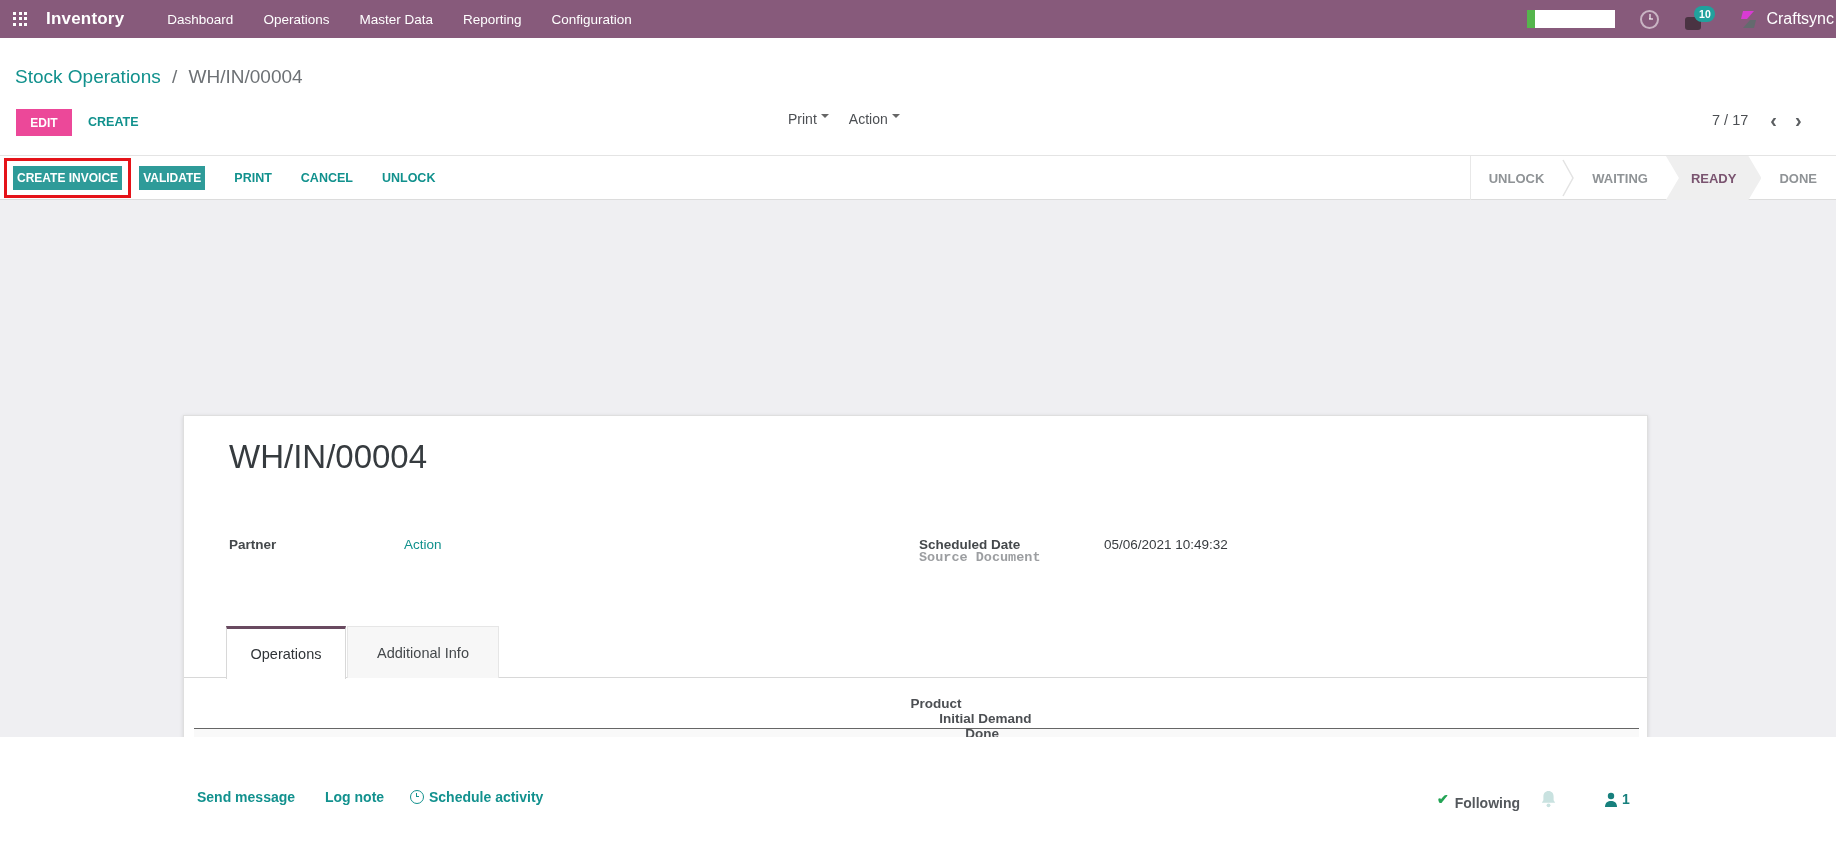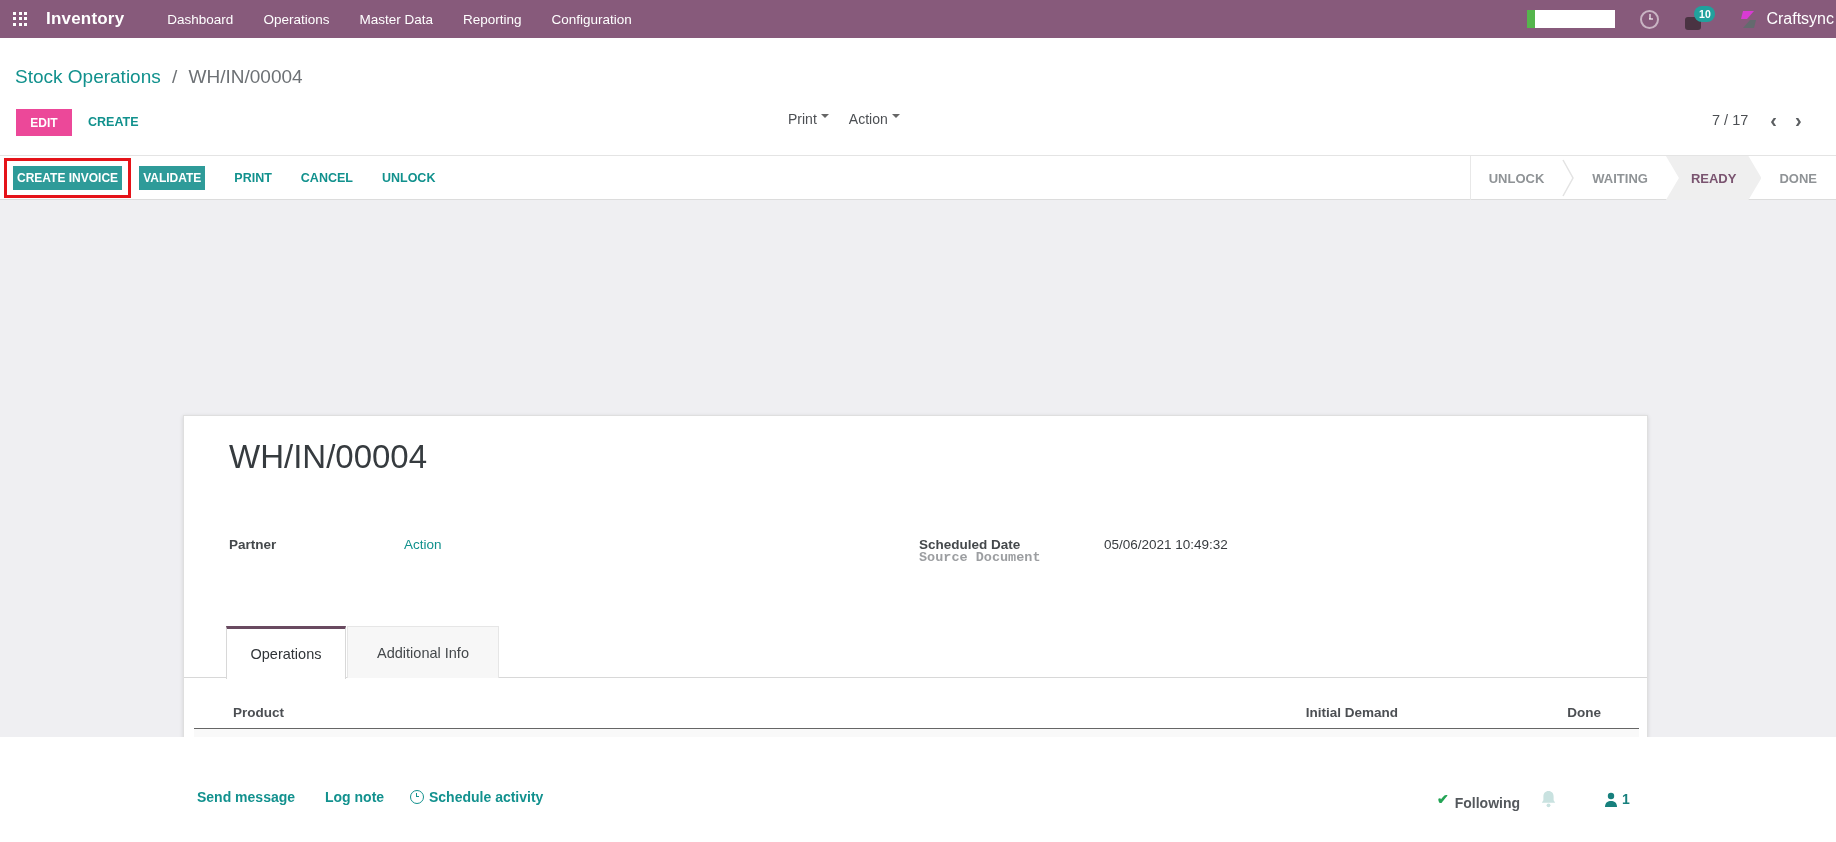--- a/index.html
+++ b/index.html
@@ -96,21 +96,21 @@
          justify-content:center; font-size:14.5px; cursor:pointer; }
   .tab.active { left:42px; width:120px; background:#fff; border:1px solid #d8d8d8;
                 border-top:3px solid #694a60; border-bottom:none; height:53px;
                 color:#303438; z-index:2; }
   .tab.inactive { left:163px; width:152px; background:#f7f7f7;
                   border:1px solid #e6e6e6; border-bottom:none; color:#44484b; }
 
   
   .o-table { position:absolute; left:10px; top:280px; width:1445px; font-size:13.5px; }
   .t-head { display:flex; height:33px; align-items:center; font-weight:bold;
-            color:#4c4f53; border-bottom:1px solid #666; }
+            color:#4c4f53; border-bottom:1px solid #666;flex-direction:column; }
   .t-row  { display:flex; height:34px; align-items:center; background:#f9f9f9;
             color:#383c40; cursor:pointer; }
   .c-product { flex:1; padding-left:39px; text-align:left; }
   .c-demand  { width:230px; text-align:right; }
   .c-done    { width:241px; padding-right:38px; text-align:right; }
   .empty-strip { position:absolute; left:10px; top:385px; width:1445px; height:34px;
                  background:#f8f8f8; }
 
   
   .chatter { position:absolute; left:0; top:737px; width:1836px; height:105px; background:#fff; }

